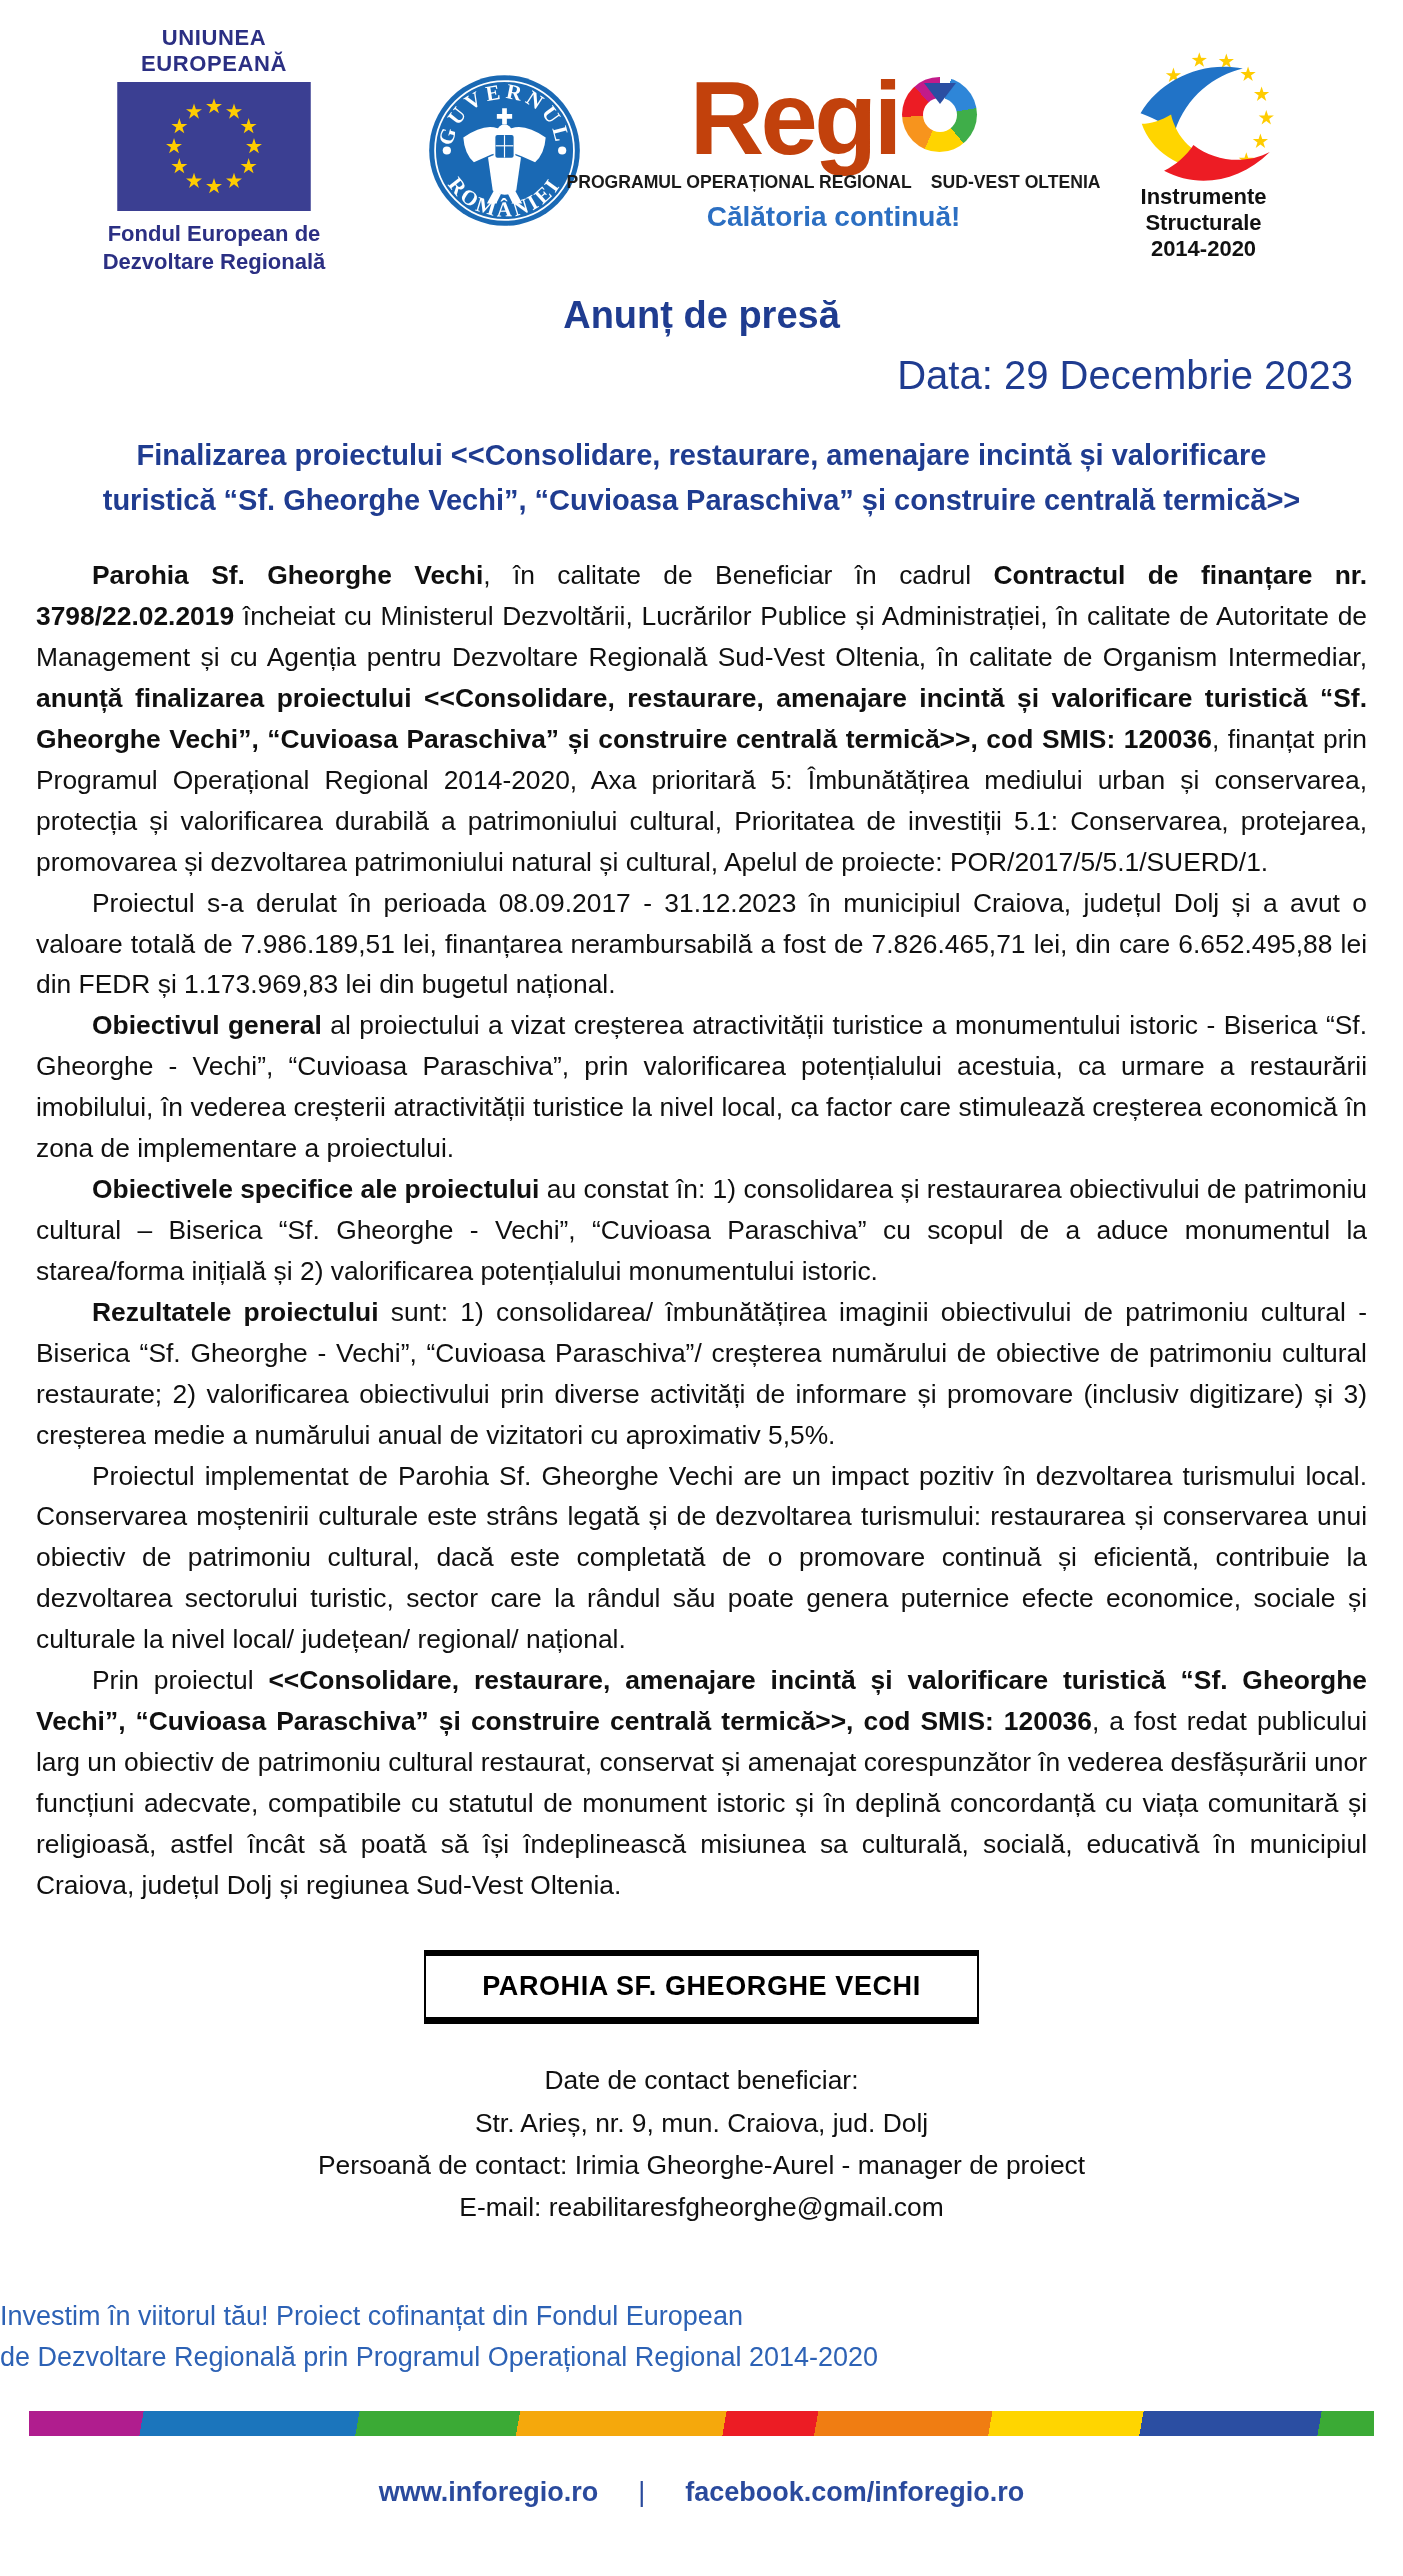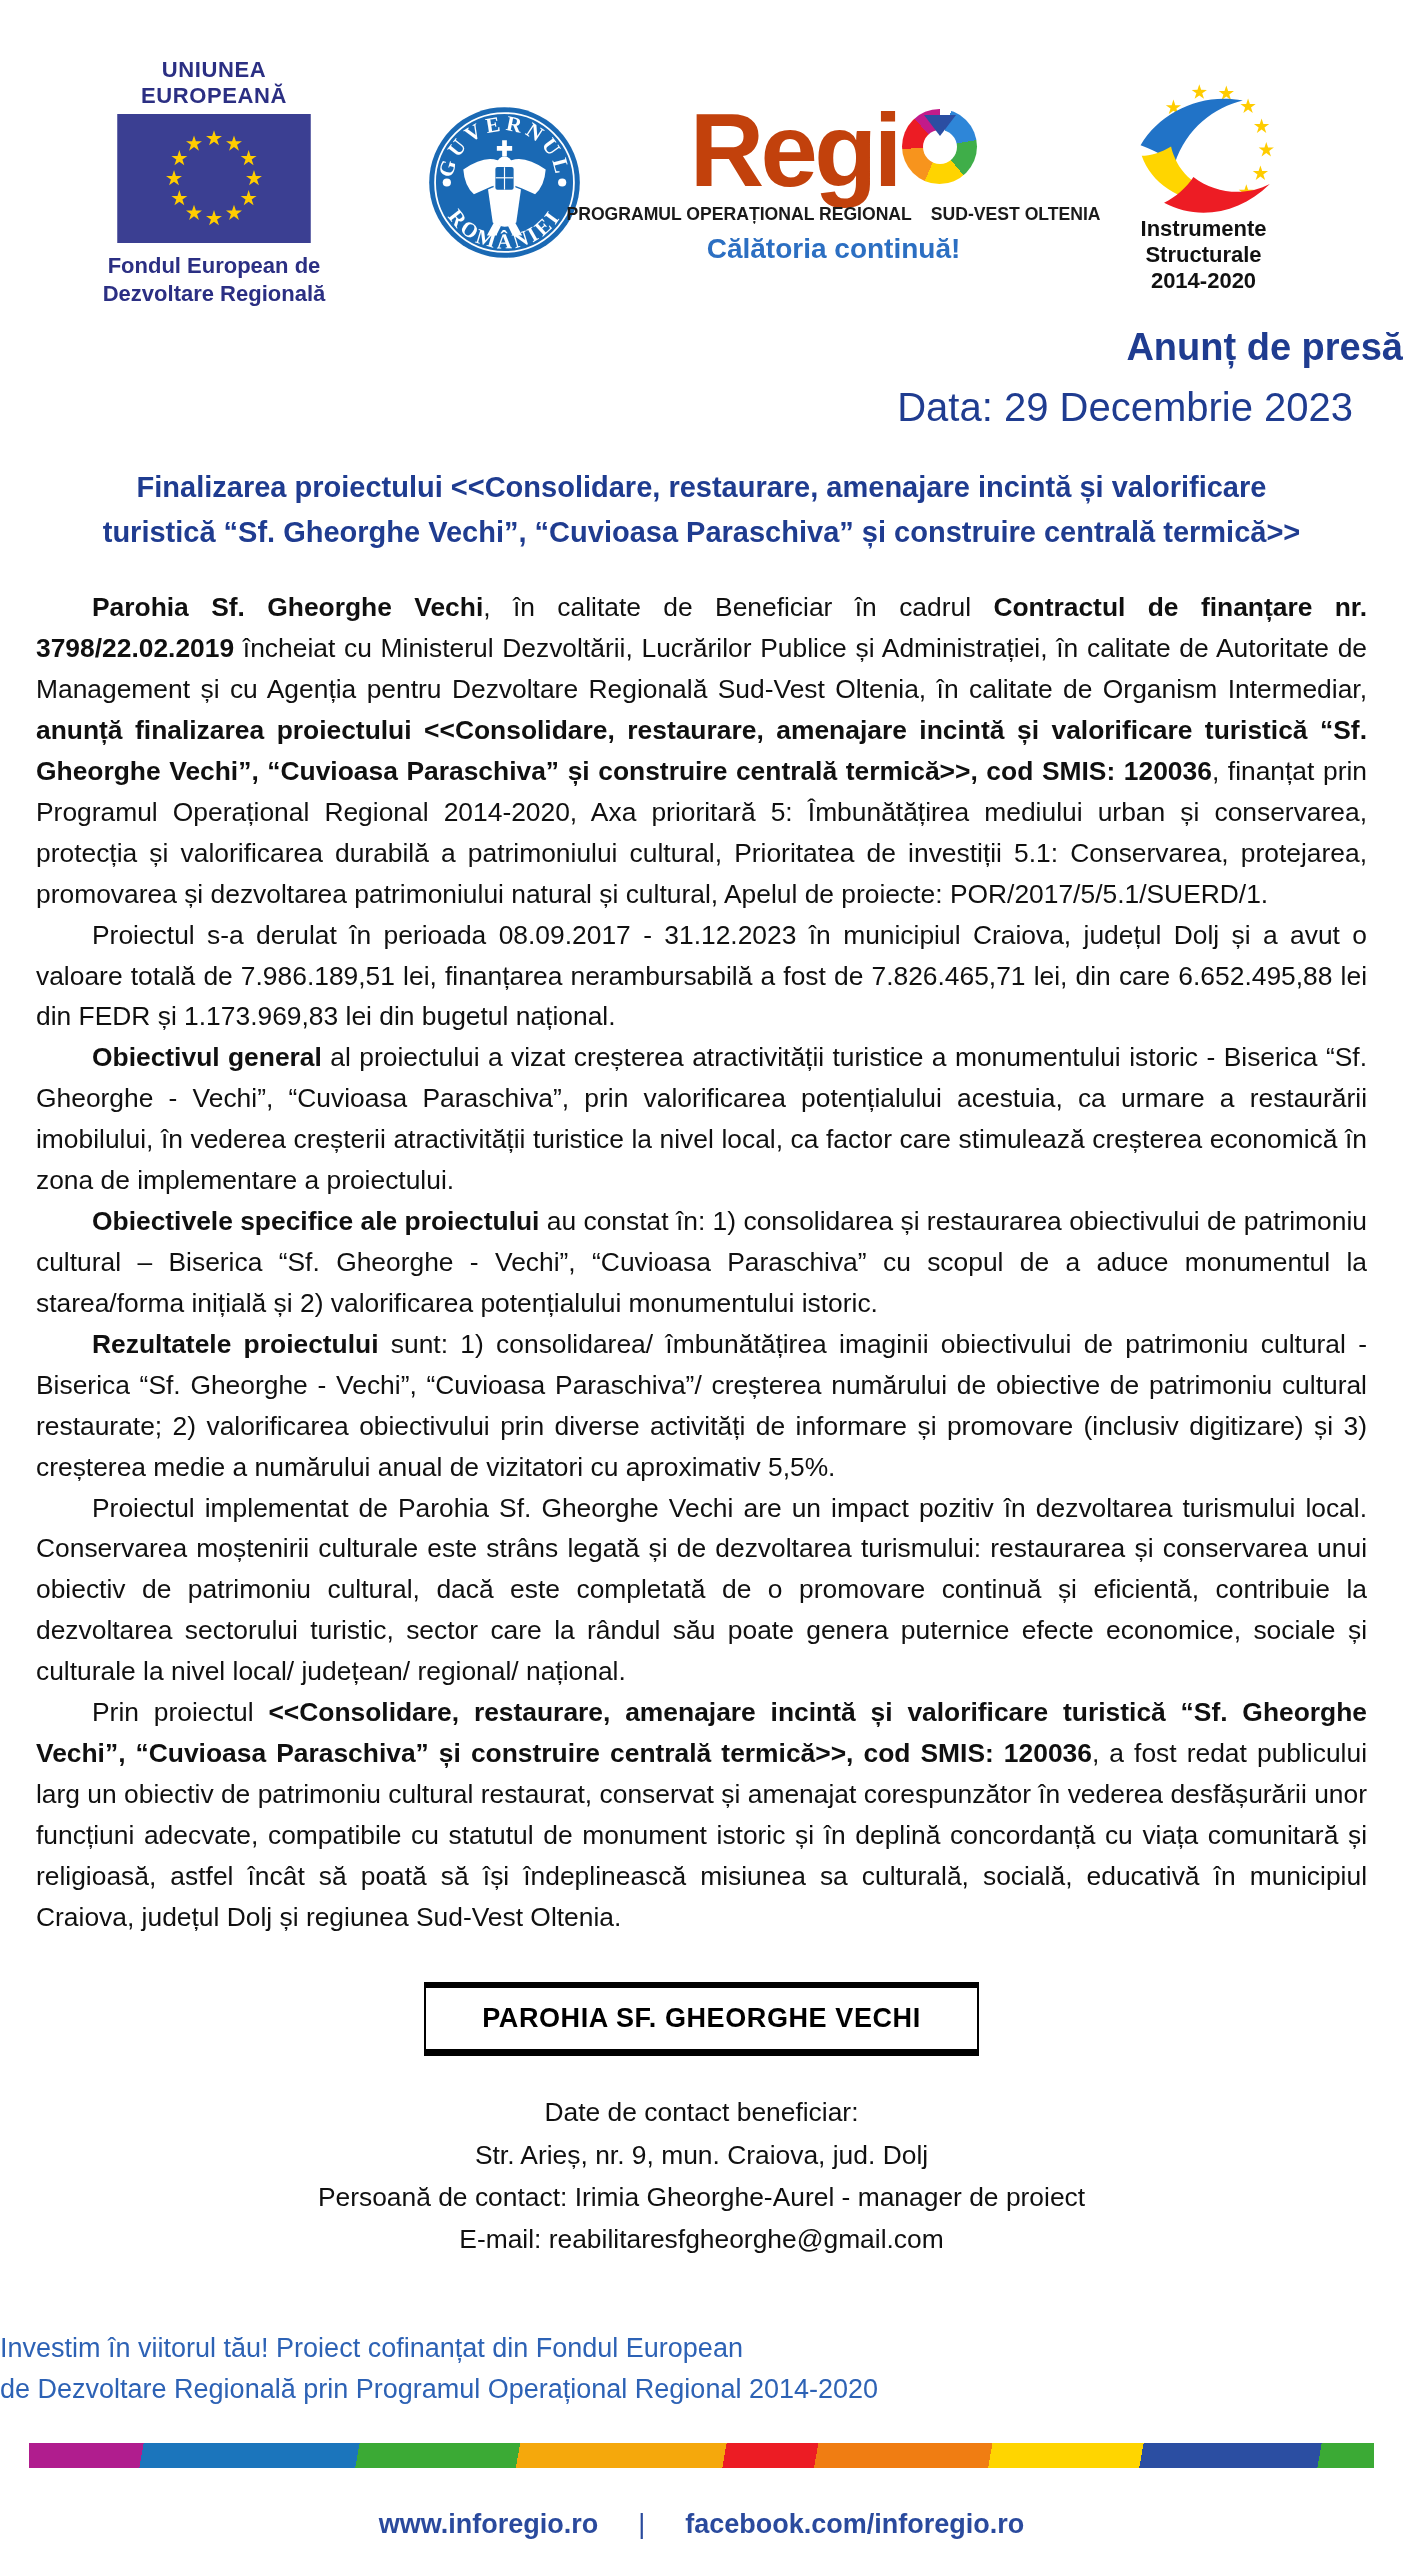--- a/index.html
+++ b/index.html
@@ -1,17 +1,17 @@
 <!DOCTYPE html>
 <html style="font-size:9.4px"><head>
 <meta charset="utf-8">
 <style>
   html,body{margin:0;padding:0;background:#fff;}
   body{font-family:"Liberation Sans",sans-serif;color:#111;}
-  .page{width:1403px;min-height:2576px;background:#fff;position:relative;overflow:hidden;box-sizing:border-box;padding-top:82px;}
+  .page{width:1403px;min-height:2576px;background:#fff;position:relative;overflow:hidden;box-sizing:border-box;padding-top:50px;}
 
   
   .logos{display:flex;align-items:center;justify-content:space-between;padding:0 82px 0 88px;height:200px;}
   .eu-logo{width:252px;text-align:center;color:#2B2F83;}
   .eu-logo .eu-top{font-size:22px;font-weight:bold;letter-spacing:0.6px;margin-bottom:5.9px;}
   .eu-logo .eu-bottom{font-size:22px;font-weight:bold;line-height:1.25;margin-top:7px;}
   .gov-seal{width:153px;height:153px;}
   .regio{width:329px;text-align:center;}
   .regio-word{display:flex;align-items:center;justify-content:center;}
   .regio-text{font-size:103px;font-weight:bold;color:#c2410c;letter-spacing:-3.5px;line-height:1;}
@@ -20,21 +20,21 @@
   .wheel::before{content:"";position:absolute;left:50%;top:50%;width:34px;height:34px;background:#fff;border-radius:50%;transform:translate(-50%,-50%);}
   .wheel .tri{position:absolute;left:50%;top:5.9px;transform:translateX(-50%);width:0;height:0;
     border-left:16px solid transparent;border-right:16px solid transparent;border-top:21px solid #2B4EA2;}
   .regio-sub{display:flex;justify-content:center;gap:19px;font-size:17.6px;font-weight:bold;color:#1a1a1a;margin-top:1.2px;white-space:nowrap;}
   .regio-tagline{font-size:28px;font-weight:bold;color:#2C6FC2;margin-top:8.2px;}
   .is-logo{width:235px;text-align:center;}
   .is-logo .is-text1{font-size:22px;font-weight:bold;color:#111;line-height:1.2;}
   .is-logo .is-text2{font-size:22px;font-weight:bold;color:#111;}
 
   
-  .title{font-size:38px;font-weight:bold;color:#1F3C90;text-align:right;margin:44px 0 0 0;}
+  .title{font-size:38px;font-weight:bold;color:#1F3C90;text-align:center;margin:44px 0 0 0;}
   .date-line{font-size:40px;color:#1F3C90;text-align:right;margin:16.4px 50px 0 0;}
   .headline{font-size:29px;font-weight:bold;color:#1F3C90;text-align:center;line-height:1.55;margin:35px 88px 8px 88px;}
 
   
   .body-text{margin:32px 36px 0 36px;}
   .para{font-size:26.4px;line-height:1.55;text-align:justify;margin:0;text-indent:56px;color:#101010;}
   .para .bold{font-weight:bold;}
 
   
   .box-wrap{display:flex;justify-content:center;margin-top:44px;}

